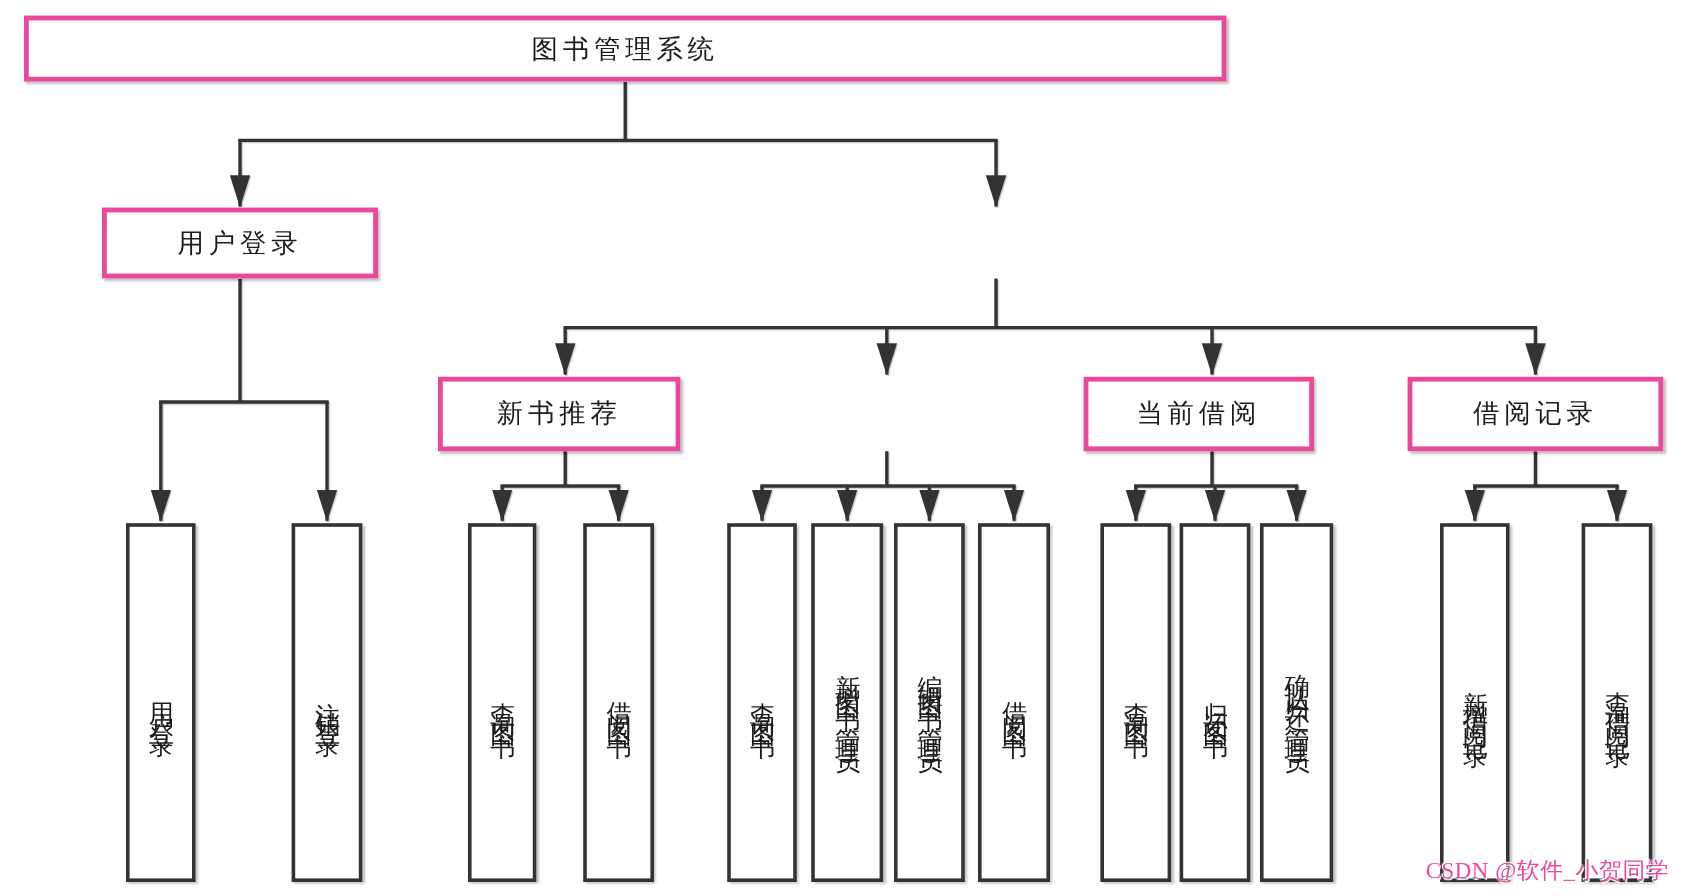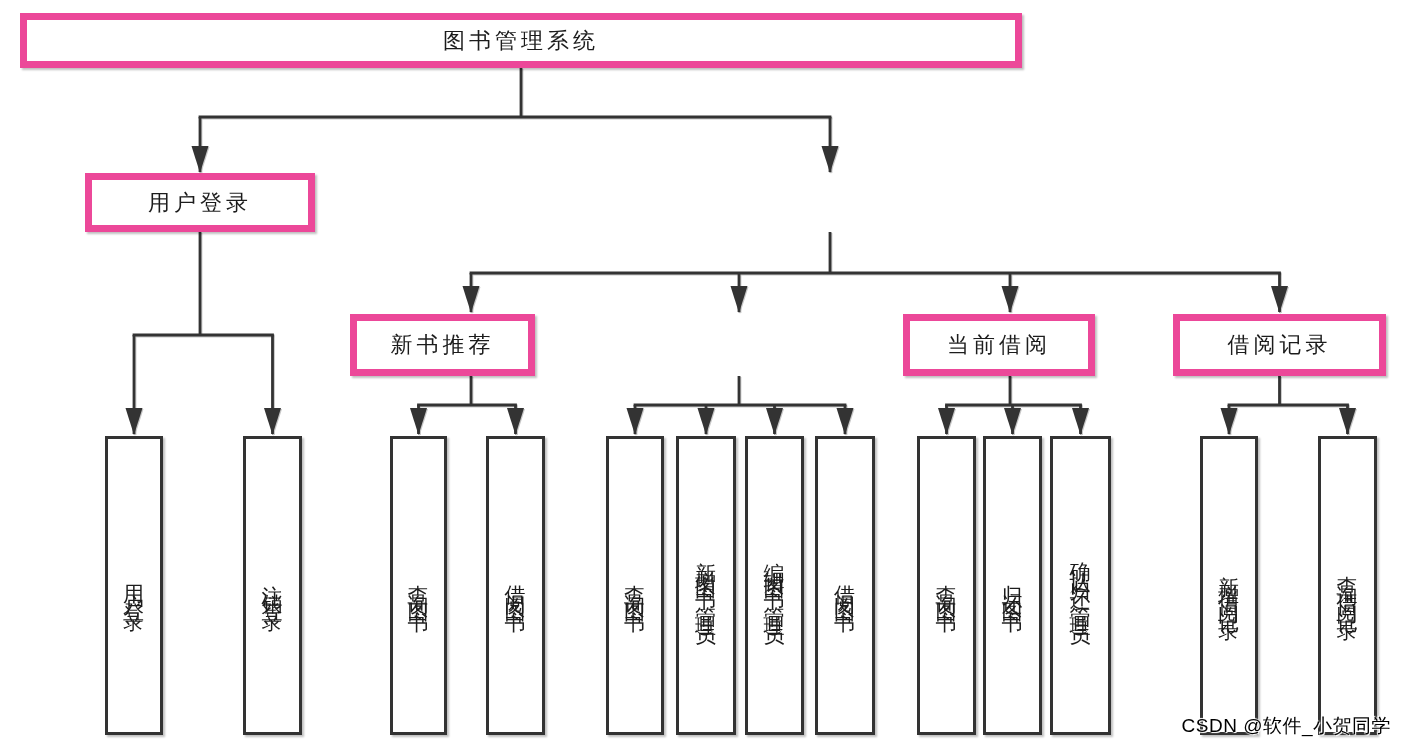--- a/index.html
+++ b/index.html
@@ -20,21 +20,21 @@
     left: 0;
     top: 0;
     z-index: 1;
     filter: drop-shadow(1.5px 1.5px 0.5px rgba(0,0,0,0.22));
   }
   .hbox {
     position: absolute;
     z-index: 2;
     box-sizing: border-box;
     background: #ffffff;
-    border: 7px solid #ec4899;
+    border: 4px solid #ec4899;
     display: flex;
     align-items: center;
     justify-content: center;
     font-size: 22px;
     letter-spacing: 4px;
     color: #1c1c1c;
     box-shadow: 2px 2px 2px rgba(0,0,0,0.25);
     white-space: nowrap;
   }
   .leaf {
@@ -59,26 +59,27 @@
     color: #1c1c1c;
     white-space: nowrap;
   }
   .watermark {
     position: absolute;
     z-index: 10;
     top: 713px;
     right: 14px;
     font-size: 19px;
     letter-spacing: 0.5px;
-    color: #000000;
+    color: #ec4899;
     text-shadow:
       0 0 2px #ffffff, 0 0 2px #ffffff,
       1px 1px 0 rgba(255,255,255,0.9),
       -1px -1px 0 rgba(255,255,255,0.9);
     white-space: nowrap;
+    font-family: Liberation Serif, serif;
   }
 </style>
 </head>
 <body>
 
 <div class="canvas">
 
   <svg class="connectors" width="1405" height="747" viewBox="0 0 1405 747">
     <defs>
       <marker id="arrow" markerUnits="userSpaceOnUse" markerWidth="30" markerHeight="22" viewBox="0 -11 30 22" refX="26" refY="0" orient="auto">
@@ -126,21 +127,21 @@
       <path d="M1229 405 H1347.5" stroke-linecap="square"></path>
       <path d="M1229 405 V434" marker-end="url(#arrow)"></path>
       <path d="M1347.5 405 V434" marker-end="url(#arrow)"></path>
     </g>
   </svg>
 
   <div class="hbox" style="left:20px; top:13px; width:1002px; height:55px;">图书管理系统</div>
 
   <div class="hbox" style="left:85px; top:173px; width:230px; height:59px;">用户登录</div>
 
-  <div class="hbox" style="left:350px; top:314px; width:185px; height:62px;">新书推荐</div>
+  <div class="hbox" style="left:365px; top:314px; width:202px; height:62px;">新书推荐</div>
   <div class="hbox" style="left:903px; top:314px; width:192px; height:62px;">当前借阅</div>
   <div class="hbox" style="left:1173px; top:314px; width:213px; height:62px;">借阅记录</div>
 
   <div class="leaf" style="left:105px; width:58px;">
     <span class="vtext">用户登录</span>
   </div>
   <div class="leaf" style="left:243px; width:59px;">
     <span class="vtext">注销登录</span>
   </div>
 

